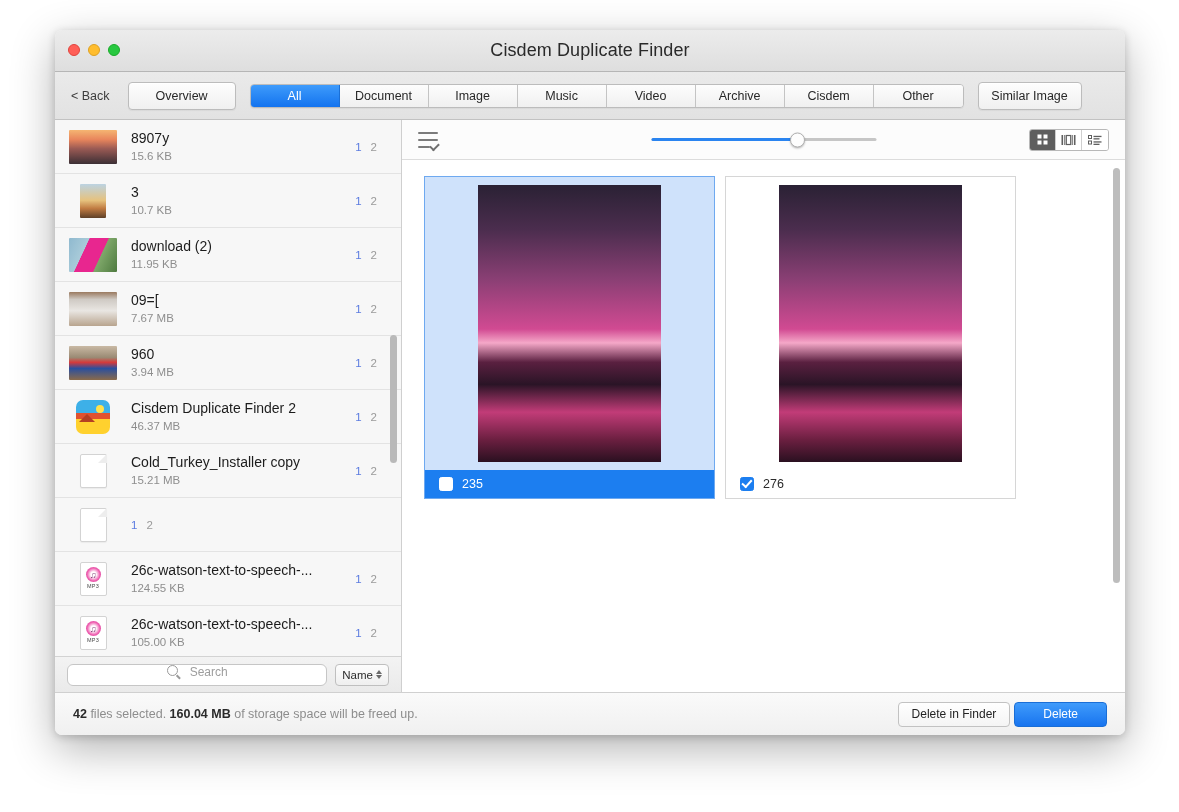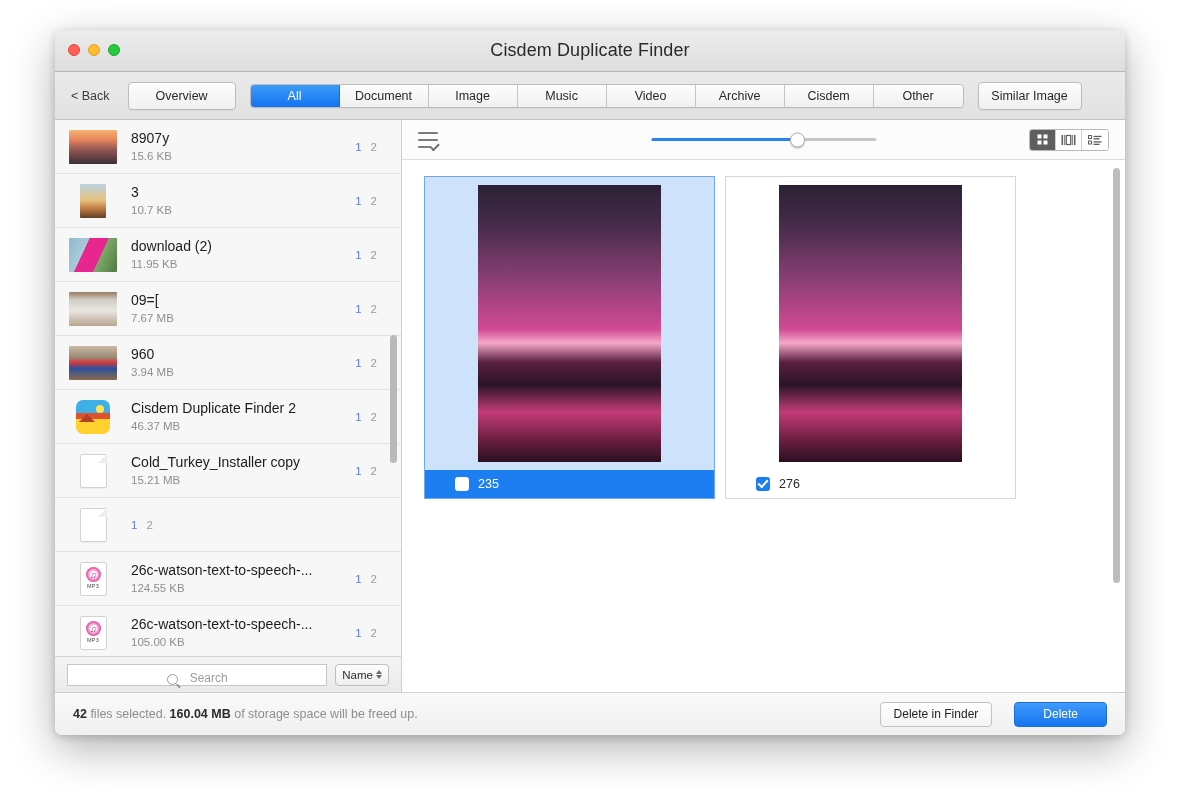--- a/index.html
+++ b/index.html
@@ -184,22 +184,22 @@
 
   
   .searchbar{
     height:36px;flex:0 0 36px;
     background:linear-gradient(to bottom,#f3f3f3,#eaeaea);
     border-top:1px solid #d3d3d3;
     display:flex;align-items:center;padding:0 12px;gap:8px;
   }
   .search-field{
     flex:1 1 auto;height:22px;background:#fff;
-    border:1px solid #c6c6c6;border-radius:0;
-    display:flex;align-items:flex-end;justify-content:center;gap:12px;
+    border:1px solid #c6c6c6;border-radius:6px;
+    display:flex;align-items:flex-start;justify-content:center;gap:12px;
     position:relative;
   }
   .search-field .mag{
     width:11px;height:11px;border:1.6px solid #9a9a9a;border-radius:50%;
     position:relative;
   }
   .search-field .mag:after{
     content:"";position:absolute;right:-4px;bottom:-3px;width:5px;height:1.6px;
     background:#9a9a9a;transform:rotate(45deg);
   }
@@ -286,21 +286,21 @@
   .card.selected{ border-color:#6ea9f0; background:#cfe2fb;}
   .card .imgbox{
     height:293px;display:flex;align-items:center;justify-content:center;
     padding:8px;
   }
   .card .imgbox .pic{
     width:183px;height:277px;
     background-size:cover;background-position:center;
   }
   .card .foot{
-    height:28px;display:flex;align-items:center;gap:9px;padding:0 30px;
+    height:28px;display:flex;align-items:center;gap:9px;padding:0 14px;
     background:#fff;
   }
   .card.selected .foot{ background:#1c7ef0;}
   .cb{
     width:14px;height:14px;border-radius:2.5px;flex:0 0 14px;
     background:#fff;border:1px solid #c0c0c0;
     display:flex;align-items:center;justify-content:center;
   }
   .cb.checked{ background:#1c7ef0;border-color:#1c7ef0;}
   .cb.checked:after{
@@ -320,21 +320,21 @@
 
   
   .statusbar{
     height:43px;flex:0 0 43px;
     background:linear-gradient(to bottom,#fafafa,#f0f0f0);
     border-top:1px solid #d0d0d0;
     display:flex;align-items:center;padding:0 18px;
   }
   .status-text{ font-size:12.5px;color:#8d8d8d; flex:1 1 auto;}
   .status-text b{ color:#2a2a2a;font-weight:bold;}
-  .sb-btns{ display:flex;gap:22px;align-items:flex-start;}
+  .sb-btns{ display:flex;gap:4px;align-items:flex-start;}
   .btn-secondary{
     height:25px;padding:0 13px;border:1px solid #c2c2c2;border-radius:4px;
     background:linear-gradient(to bottom,#fff,#f4f4f4);
     font-size:12px;color:#232323;
     display:flex;align-items:center;cursor:default;
   }
   .btn-primary{
     height:25px;padding:0 28px;border:1px solid #1a6ed6;border-radius:4px;
     background:linear-gradient(to bottom,#3f9bfb,#1874ef);
     font-size:12px;color:#fff;

